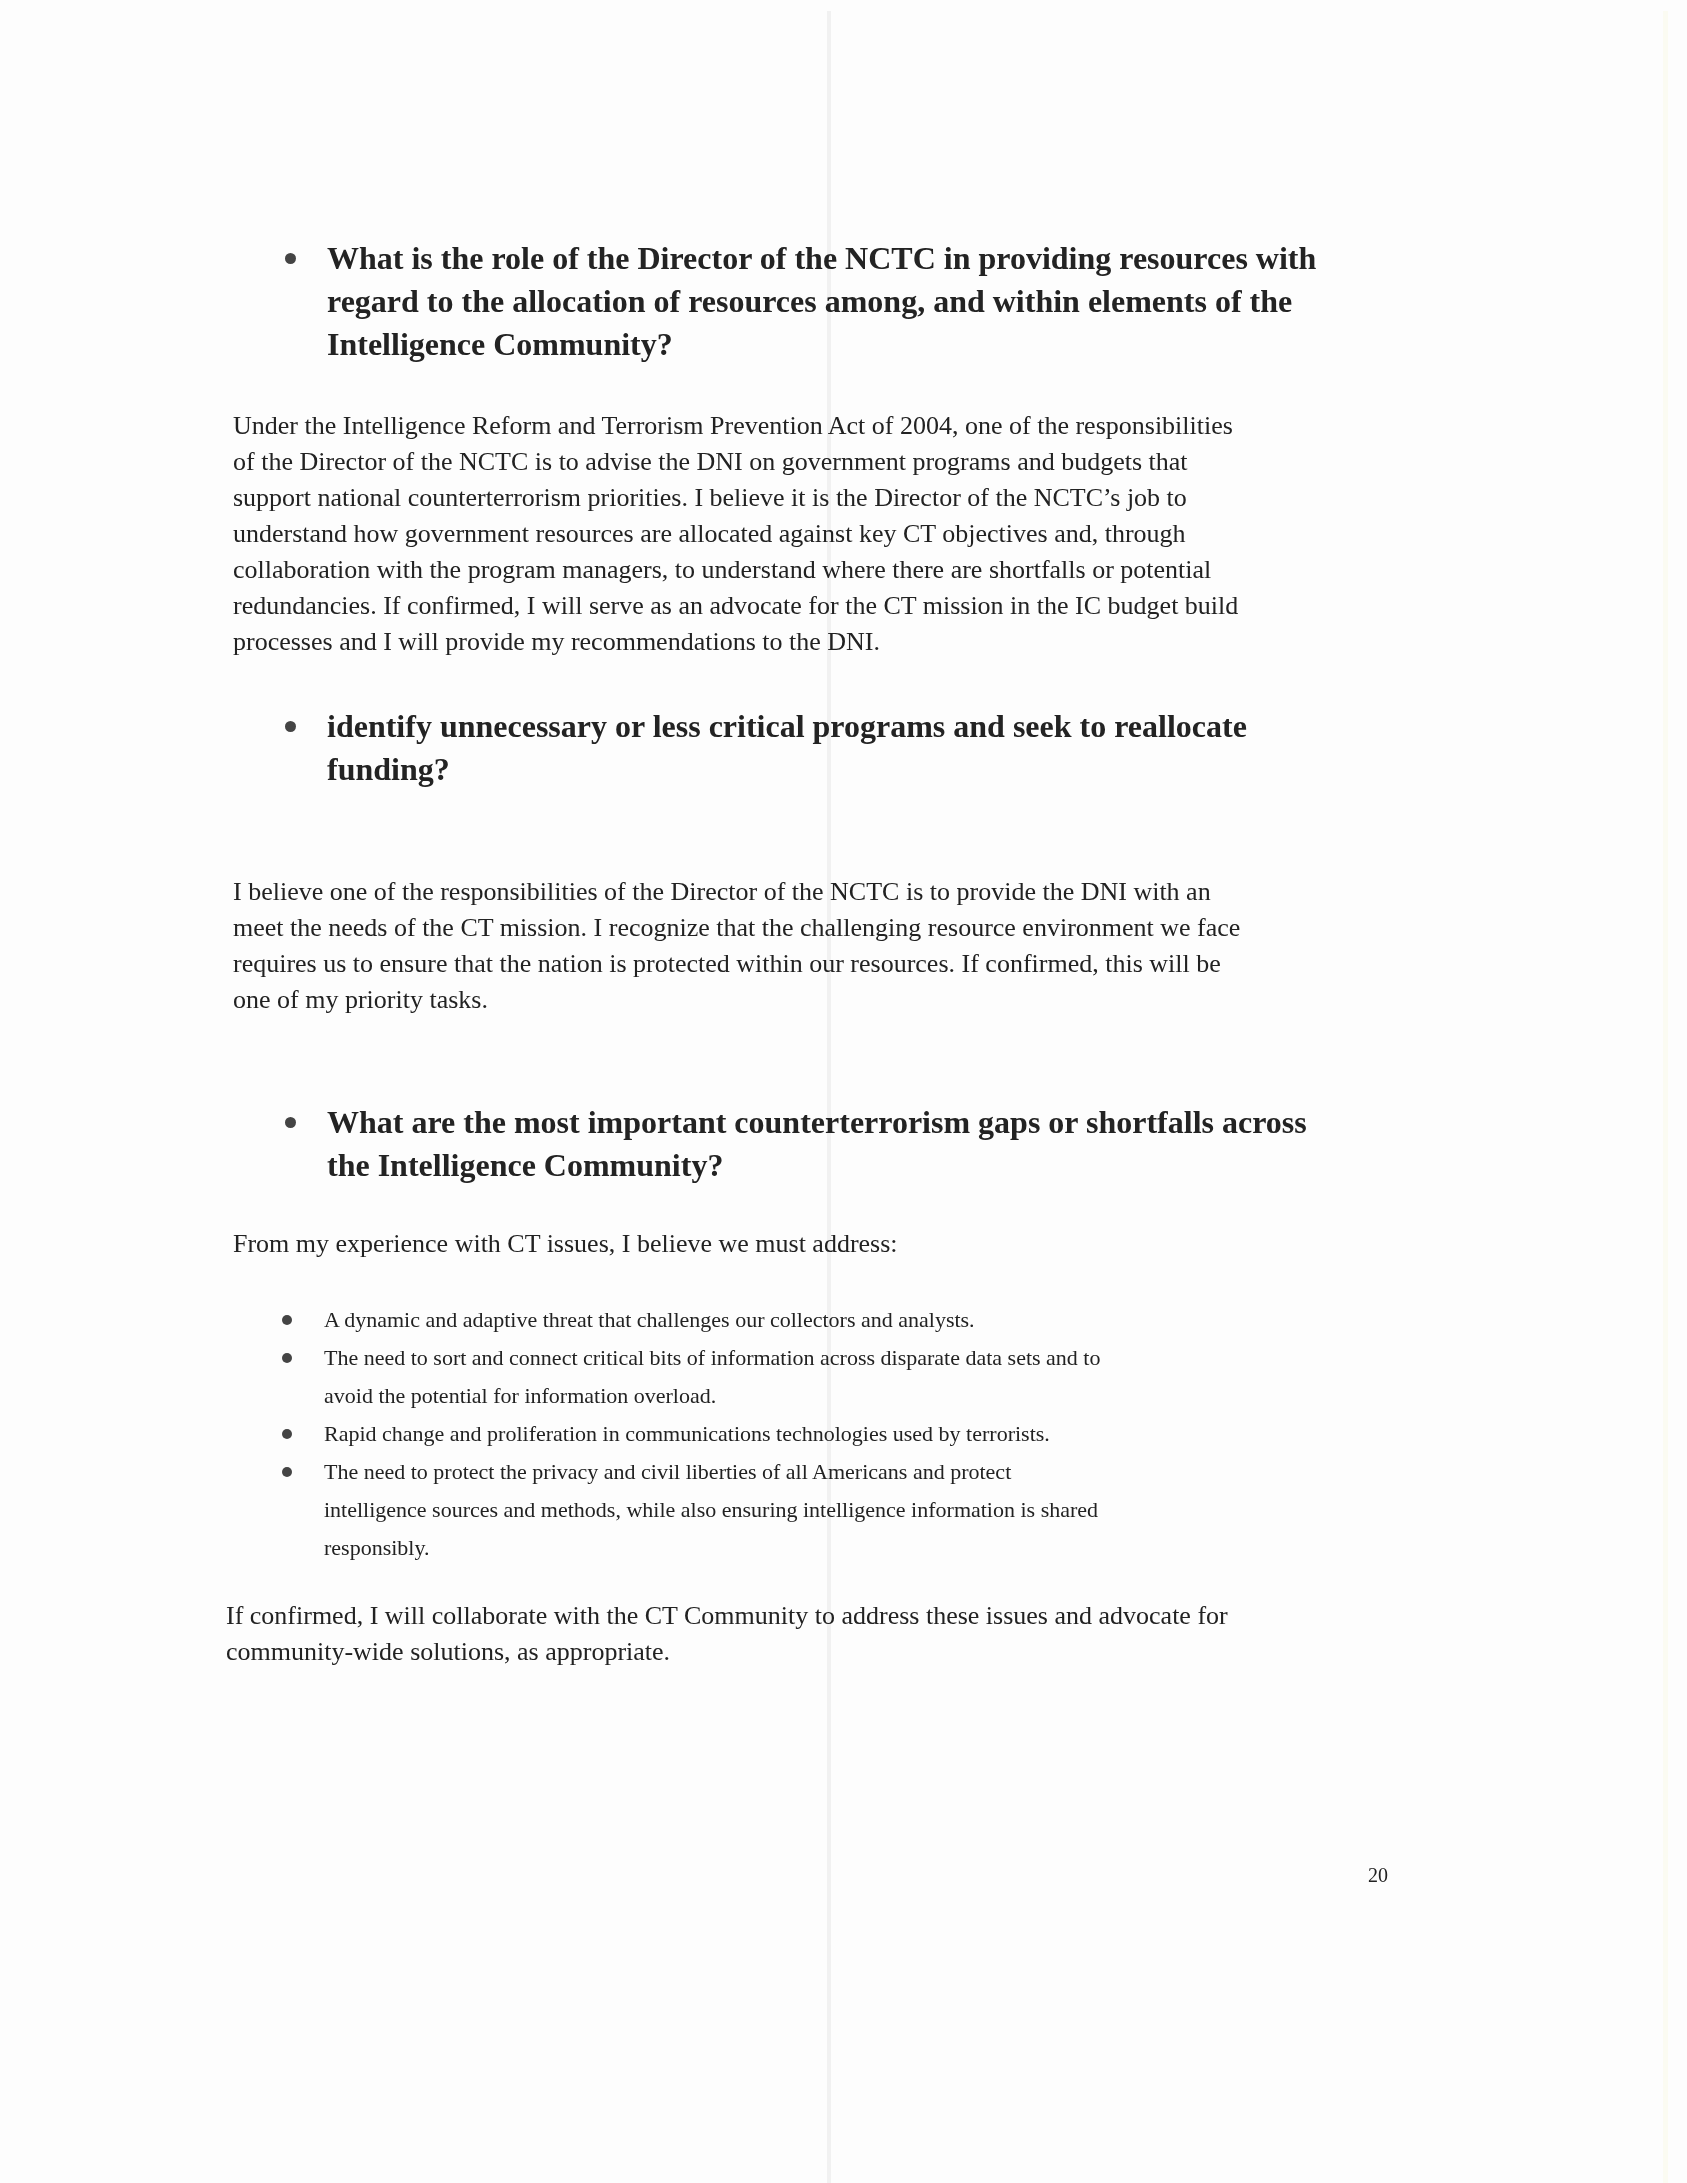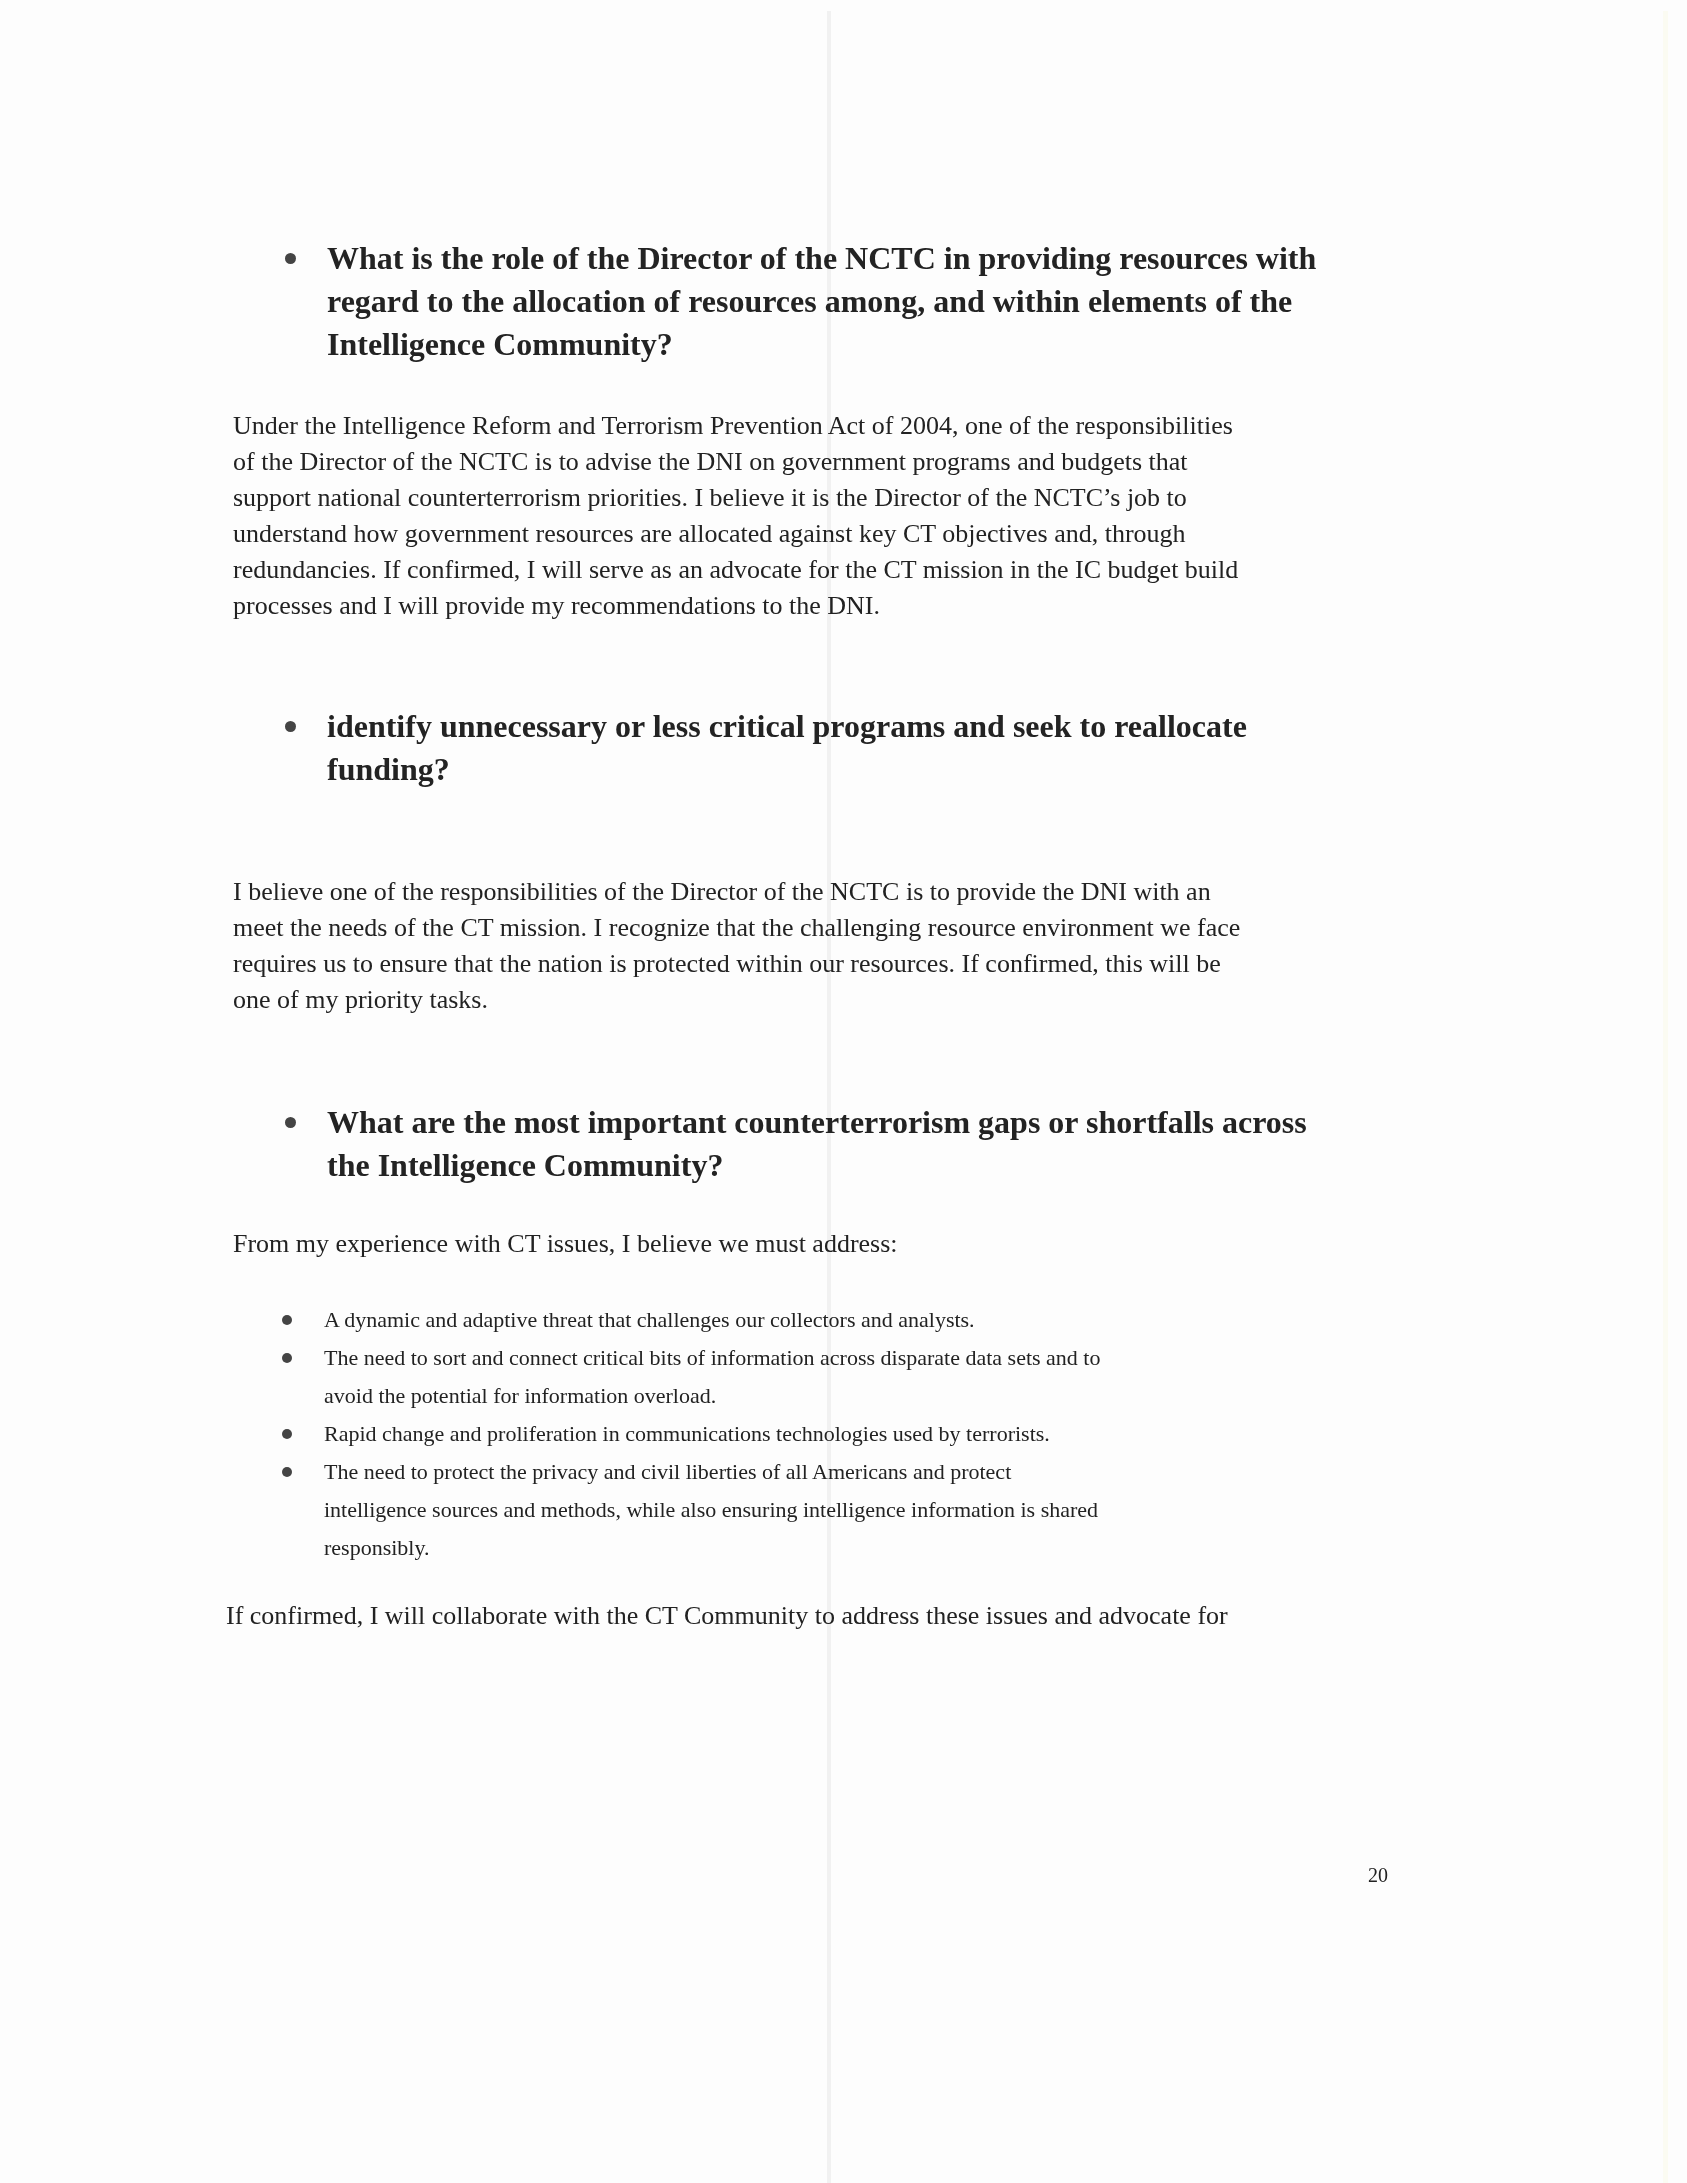--- a/index.html
+++ b/index.html
@@ -47,20 +47,21 @@
   <div>What is the role of the Director of the NCTC in providing resources with</div>
   <div>regard to the allocation of resources among, and within elements of the</div>
   <div>Intelligence Community?</div>
 </div>
 
 <div class="p" style="top:408px;">
   <div>Under the Intelligence Reform and Terrorism Prevention Act of 2004, one of the responsibilities</div>
   <div>of the Director of the NCTC is to advise the DNI on government programs and budgets that</div>
   <div>support national counterterrorism priorities.  I believe it is the Director of the NCTC’s  job to</div>
   <div>understand how government resources are allocated against key CT objectives and, through</div>
+  <div>collaboration with the program managers, to understand where there are shortfalls or potential</div>
   <div>redundancies.  If confirmed, I will serve as an advocate for the CT mission in the IC budget build</div>
   <div>processes and I will provide my recommendations to the DNI.</div>
 </div>
 
 <div class="q" style="top:705px;">
   <span class="bullet"></span>
   <div>identify unnecessary or less critical programs and seek to reallocate</div>
   <div>funding?</div>
 </div>
 
@@ -98,16 +99,17 @@
   <div class="li">
     <span class="bullet"></span>
     <div>The need to protect the privacy and civil liberties of all Americans and protect</div>
     <div>intelligence sources and methods, while also ensuring intelligence information is shared</div>
     <div>responsibly.</div>
   </div>
 </div>
 
 <div class="p" style="top:1598px; left:226px;">
   <div>If confirmed, I will collaborate with the CT Community to address these issues and advocate for</div>
+  <div>community-wide solutions, as appropriate.</div>
 </div>
 
 <div class="pagenum">20</div>
 
 
 </body></html>

